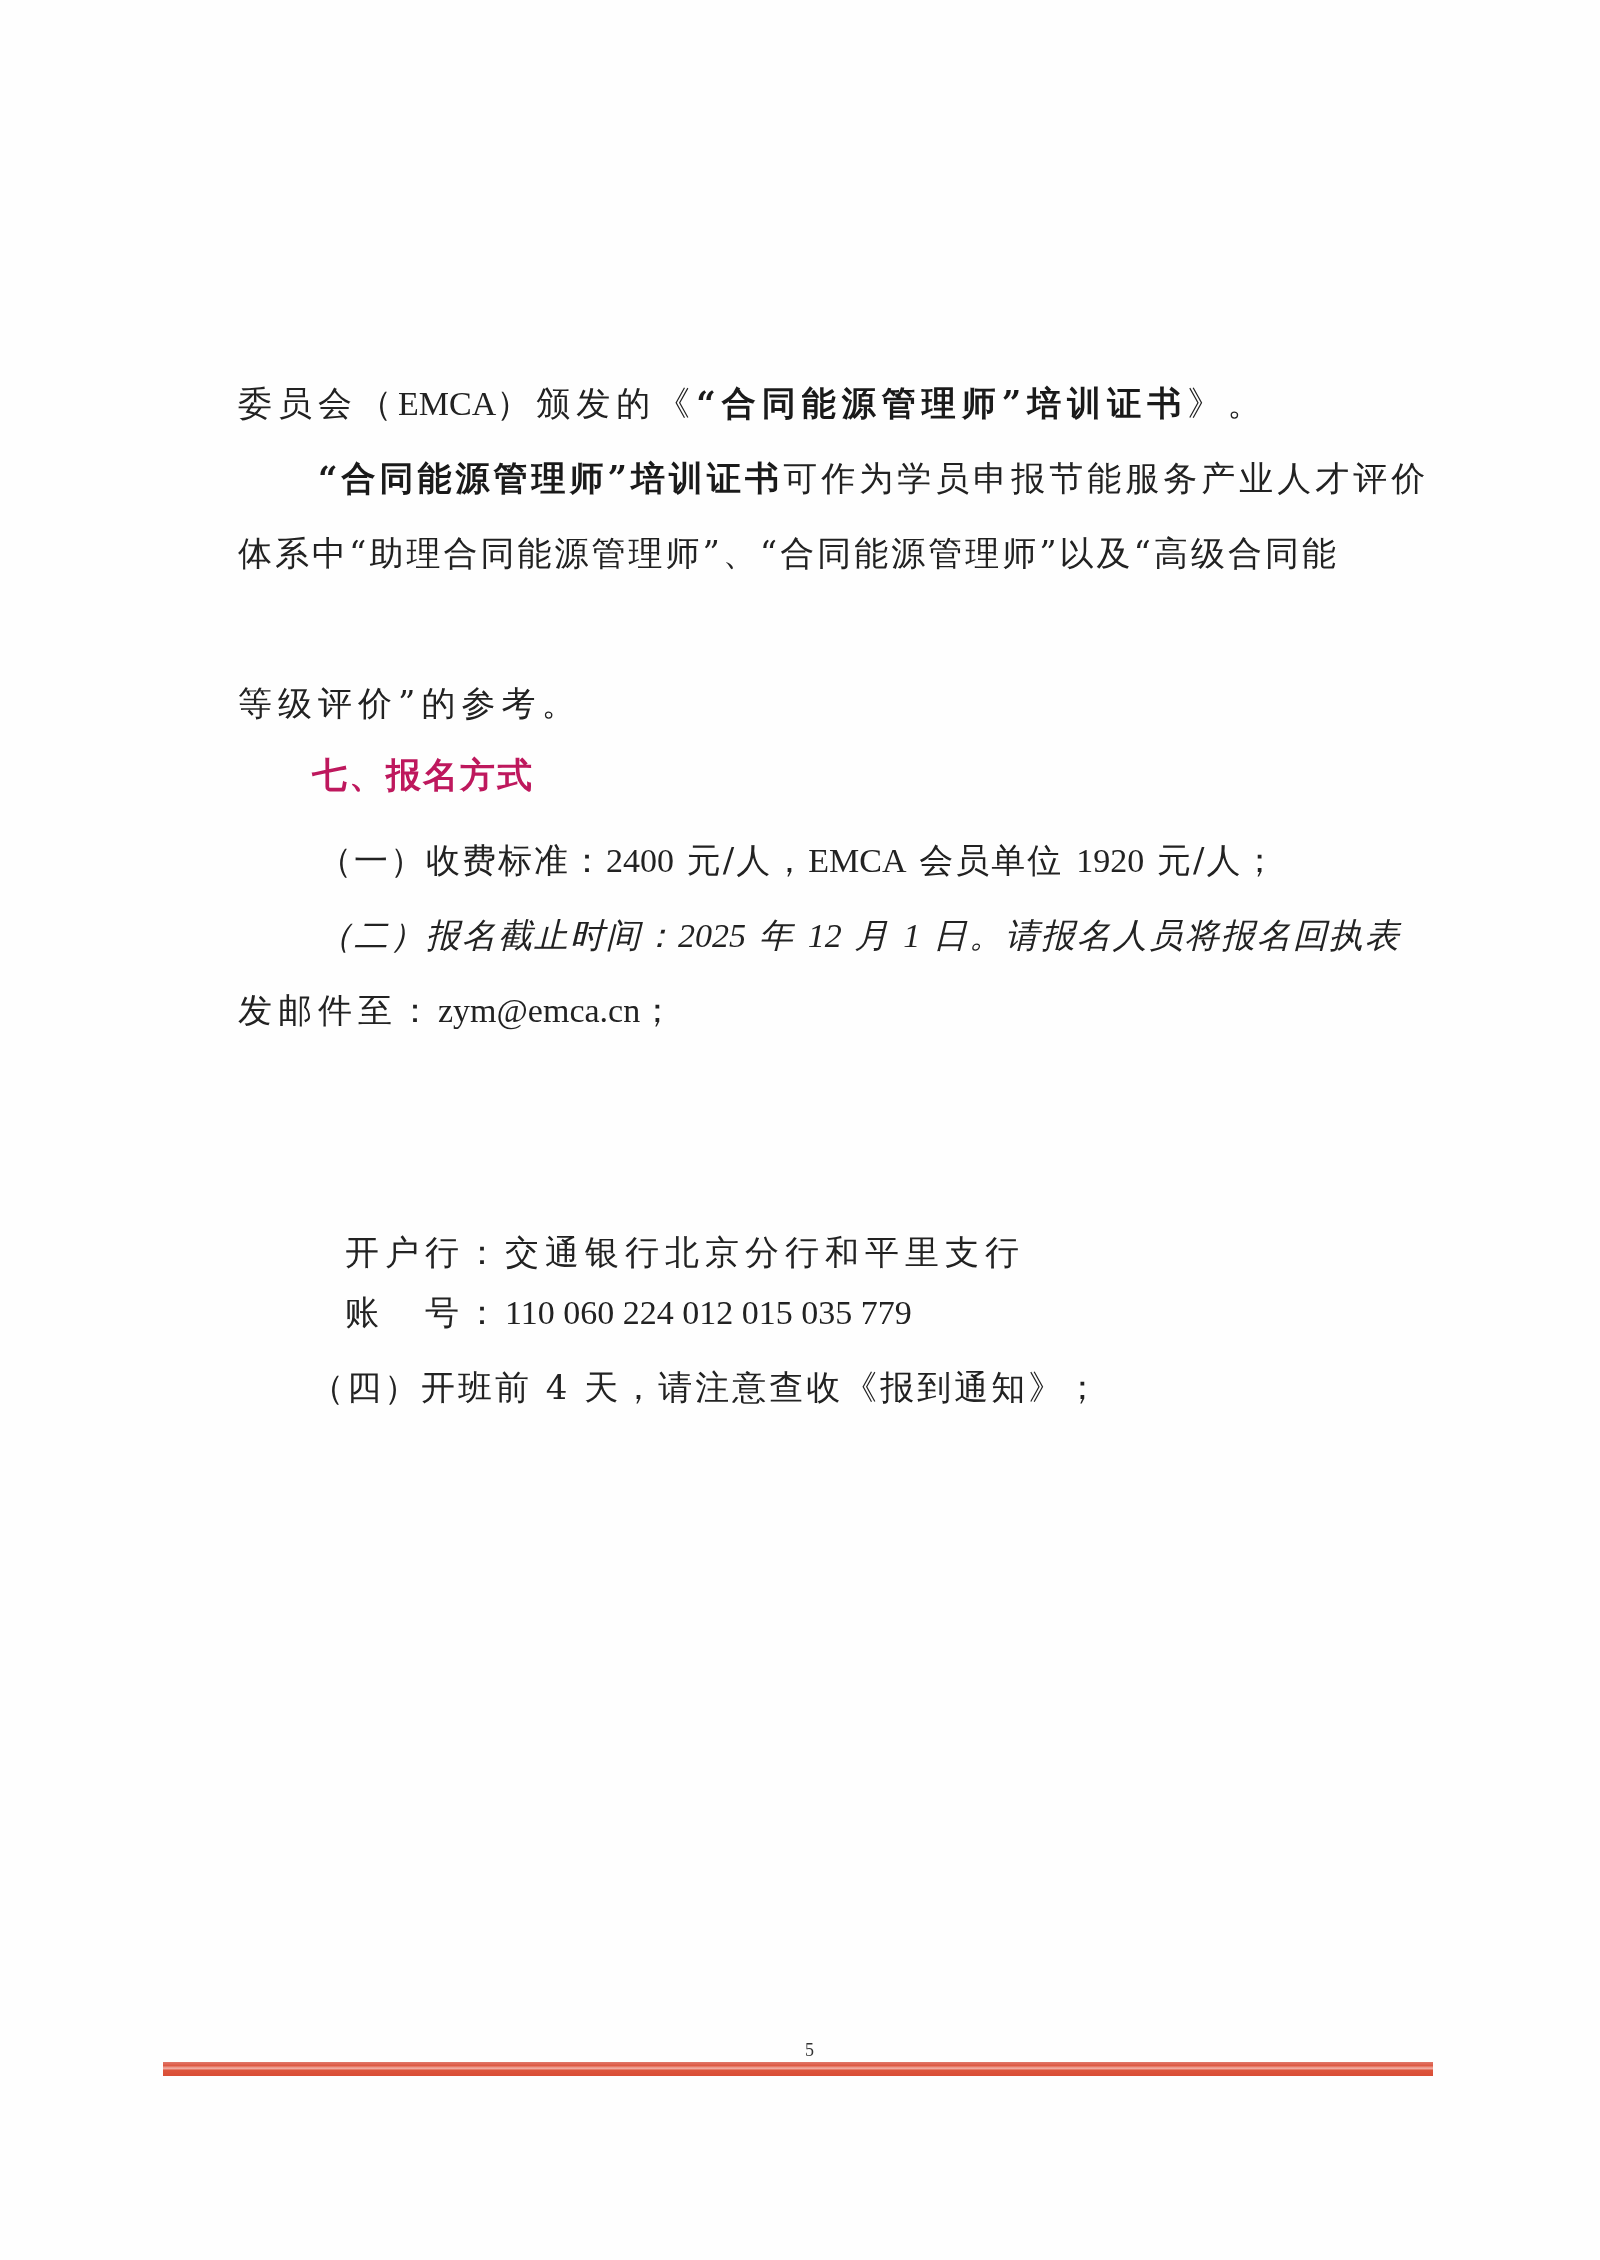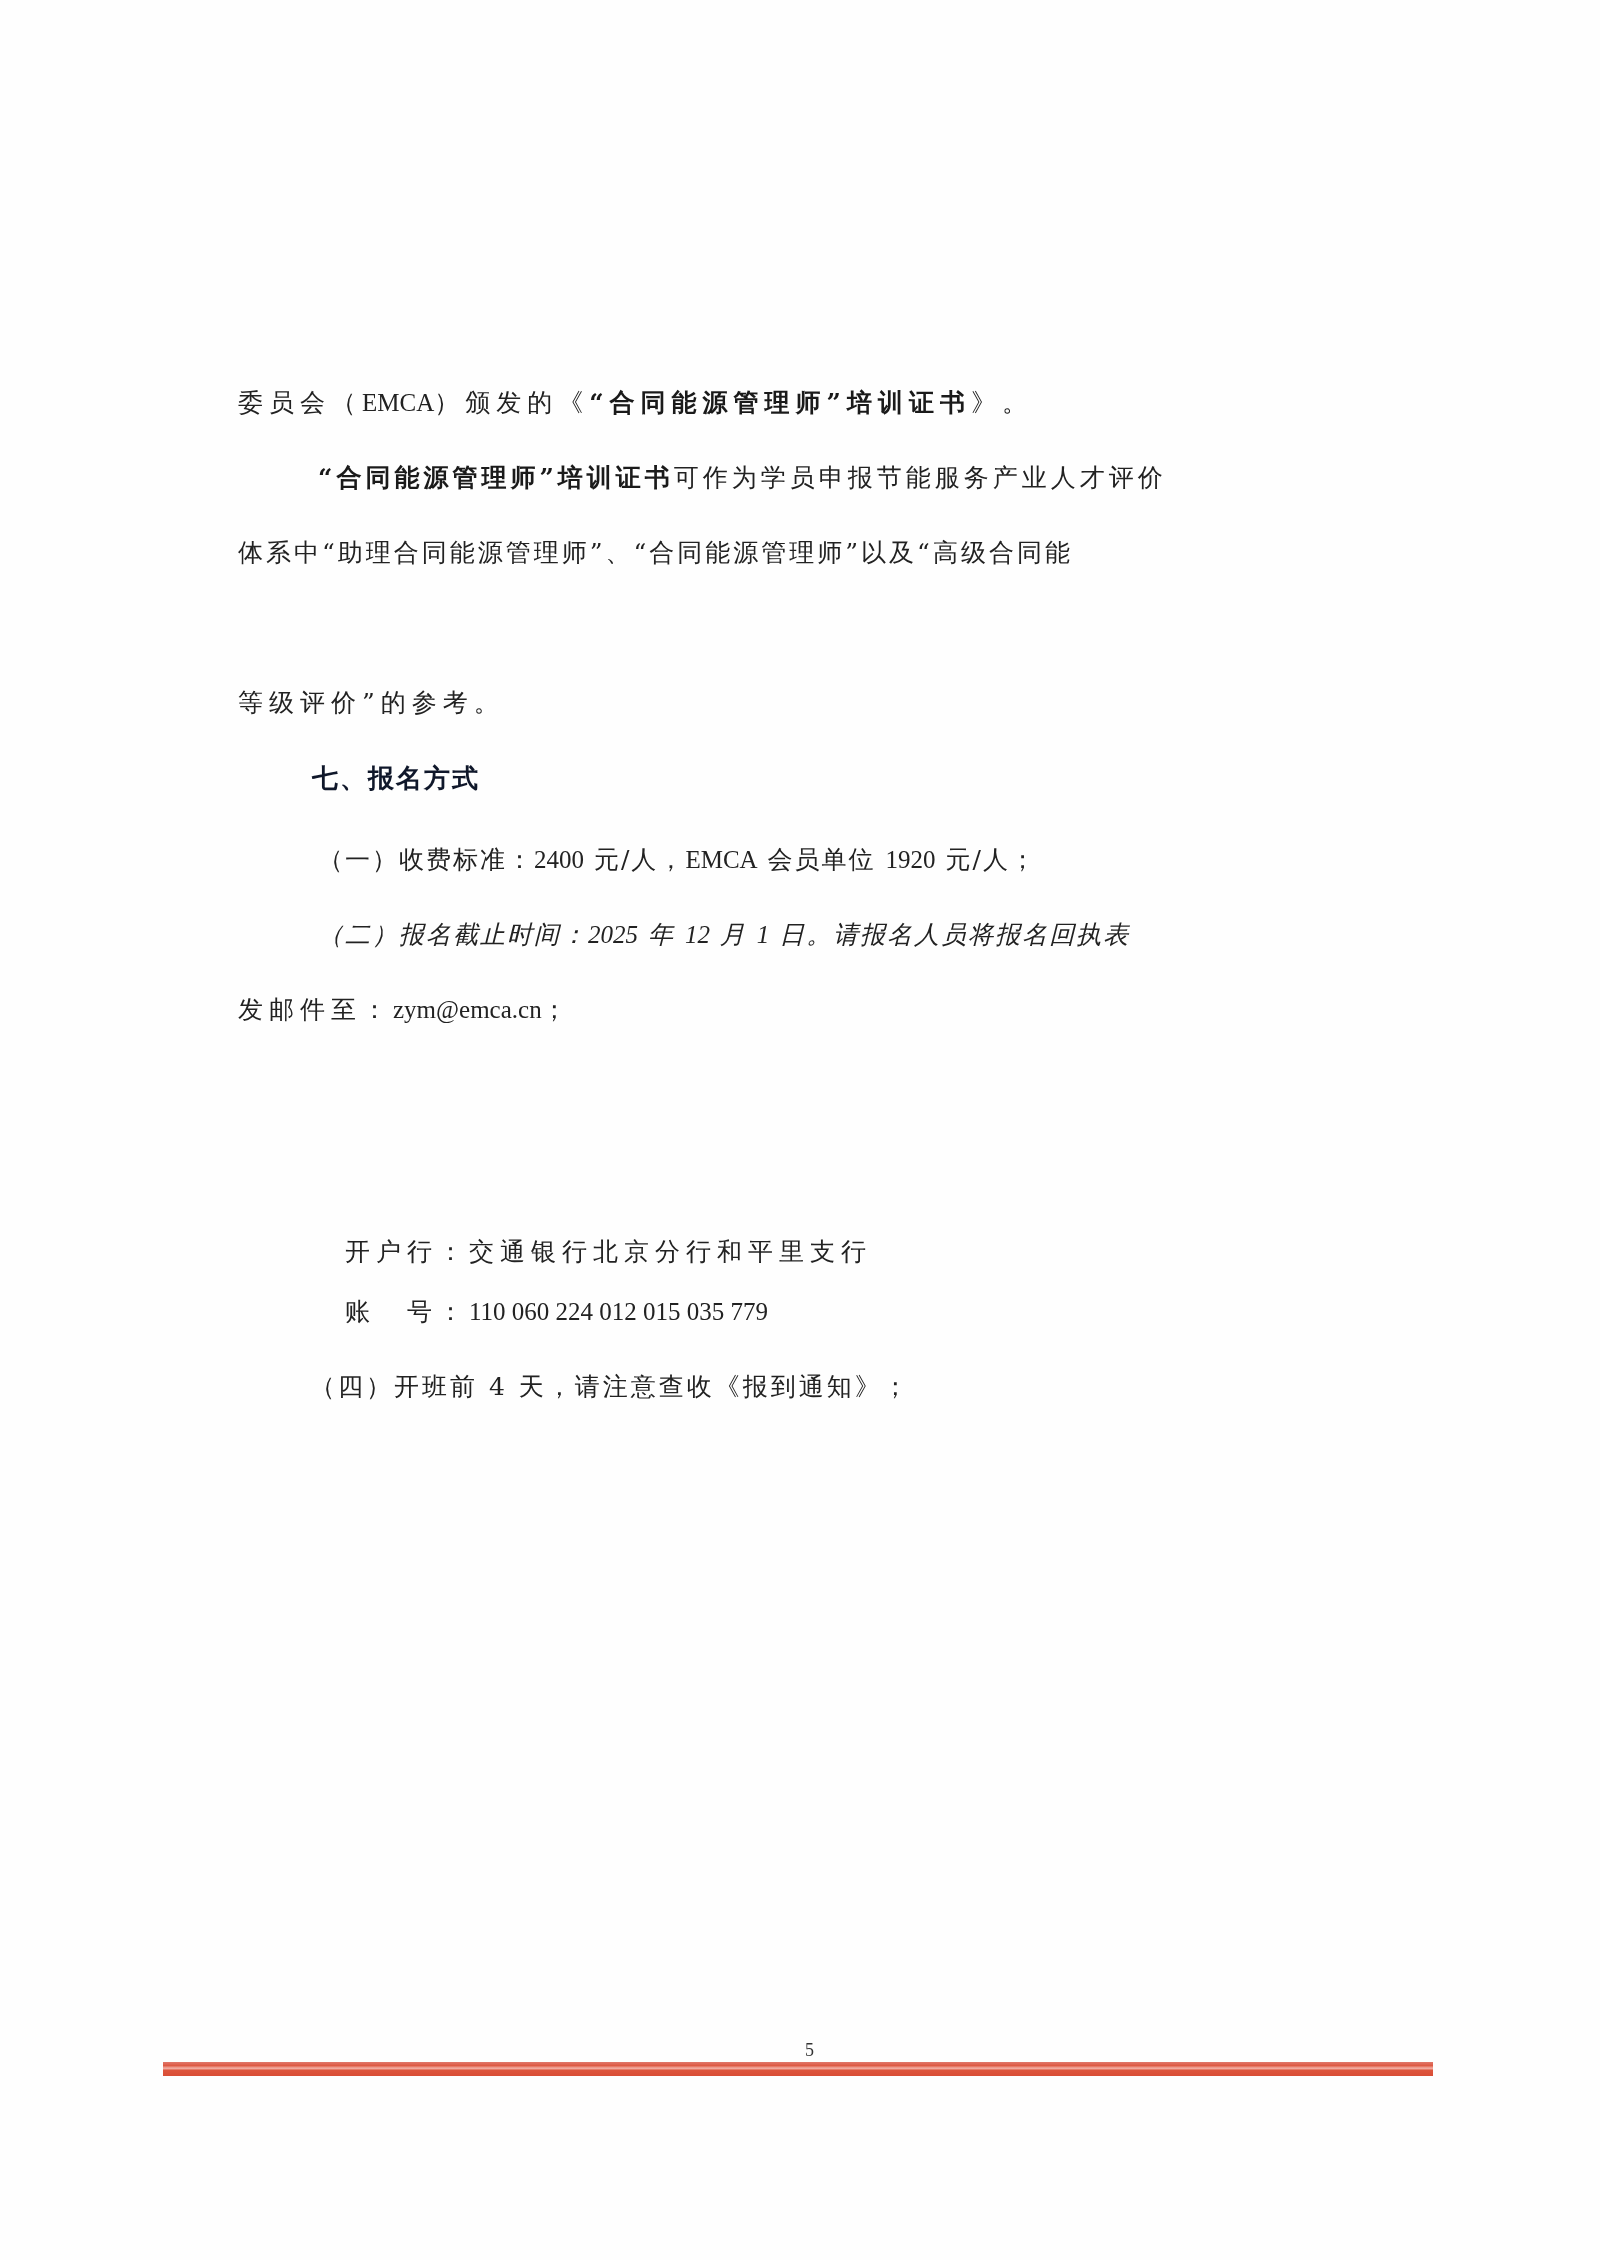--- a/index.html
+++ b/index.html
@@ -1,22 +1,22 @@
 <!DOCTYPE html>
 <html><head>
 <meta charset="utf-8">
 <style>
   html, body { margin: 0; padding: 0; background: #ffffff; }
   body { width: 1600px; height: 2260px; position: relative; overflow: hidden;
          font-family: "DejaVu Serif", "Liberation Serif", serif; color: #1c1c1c; }
   .page { position: absolute; left: 0; top: 0; width: 1600px; height: 2260px; background: #fefefe; }
-  .line { position: absolute; white-space: nowrap; font-size: 25px; line-height: 40px;
+  .line { position: absolute; white-space: nowrap; font-size: 34px; line-height: 40px;
           letter-spacing: 6px; color: #222; }
   .bold { font-weight: bold; color: #1a1a1a; }
-  .heading { font-family: Liberation Sans, sans-serif; font-weight: bold; font-size: 26px; letter-spacing: 2px; color: #0f172a; }
+  .heading { font-family: Liberation Mono, monospace; font-weight: bold; font-size: 35px; letter-spacing: 2px; color: #be185d; }
   .latin { font-family: "Liberation Serif", "DejaVu Serif", serif; letter-spacing: 0; }
   .page-number { position: absolute; left: 805px; top: 2040px; font-size: 18px; font-family: "Liberation Serif", serif; color: #333; }
   .footer-rule { position: absolute; left: 163px; top: 2062px; width: 1270px; height: 14px;
                  background: linear-gradient(to bottom, #e0776a 0%, #dd5a44 25%, #f3b2a8 45%, #dd553d 60%, #d94d36 100%); }
 </style>
 </head>
 <body>
 
 <div class="page">
 

